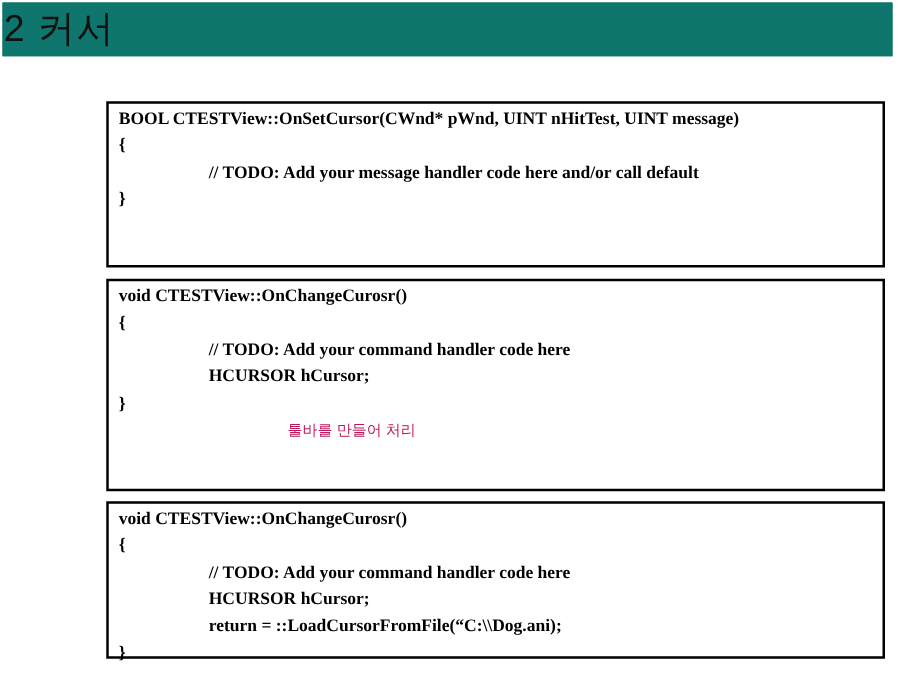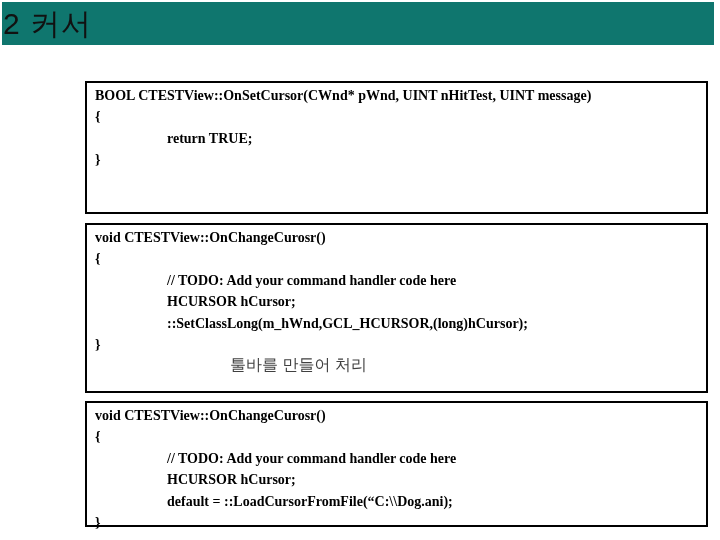--- a/index.html
+++ b/index.html
@@ -52,55 +52,54 @@
     line-height: 21.4px;
     color: #000000;
     white-space: pre;
   }
   .code-line.indent {
     padding-left: 72px;
   }
   .block-caption {
     font-family: "Liberation Sans", "DejaVu Sans", sans-serif;
     font-weight: normal;
-    font-size: 16px;
+    font-size: 12px;
     line-height: 20px;
-    color: #404040;
+    color: #be185d;
     padding-left: 135px;
     white-space: pre;
   }
 </style>
 </head>
 <body>
 
 <div class="slide">
 
   <div class="title-bar">
     <div class="title-text">2 커서</div>
   </div>
 
   <div class="code-block block-0">
       <div class="code-line">BOOL CTESTView::OnSetCursor(CWnd* pWnd, UINT nHitTest, UINT message)</div>
       <div class="code-line">{</div>
-      <div class="code-line indent">return TRUE;</div>
+      <div class="code-line indent">// TODO: Add your message handler code here and/or call default</div>
       <div class="code-line">}</div>
     </div>
 
   <div class="code-block block-1">
       <div class="code-line">void CTESTView::OnChangeCurosr()</div>
       <div class="code-line">{</div>
       <div class="code-line indent">// TODO: Add your command handler code here</div>
       <div class="code-line indent">HCURSOR hCursor;</div>
-      <div class="code-line indent">::SetClassLong(m_hWnd,GCL_HCURSOR,(long)hCursor);</div>
       <div class="code-line">}</div>
       <div class="block-caption">툴바를 만들어 처리</div>
     </div>
 
   <div class="code-block block-2">
       <div class="code-line">void CTESTView::OnChangeCurosr()</div>
       <div class="code-line">{</div>
       <div class="code-line indent">// TODO: Add your command handler code here</div>
       <div class="code-line indent">HCURSOR hCursor;</div>
-      <div class="code-line indent">default = ::LoadCursorFromFile(“C:\\Dog.ani);</div>
+      <div class="code-line indent">return = ::LoadCursorFromFile(“C:\\Dog.ani);</div>
       <div class="code-line">}</div>
     </div>
 
 </div>
 
 </body></html>

